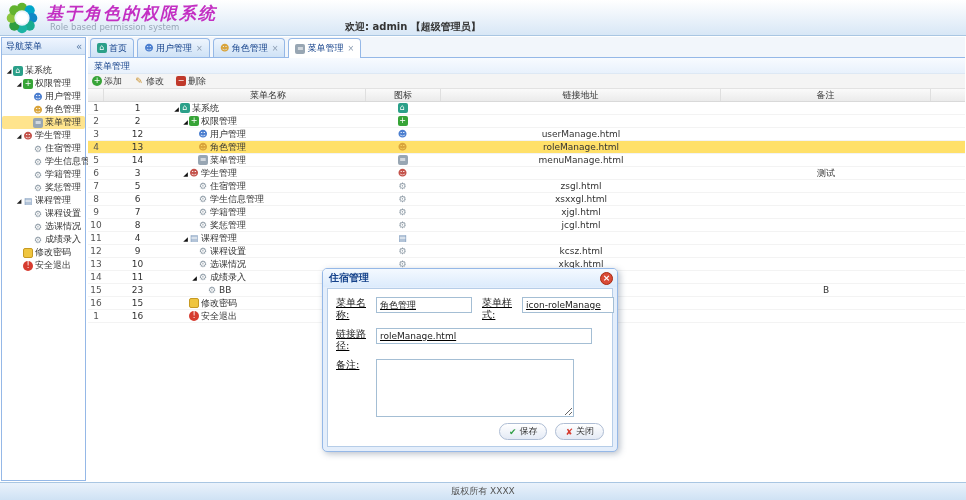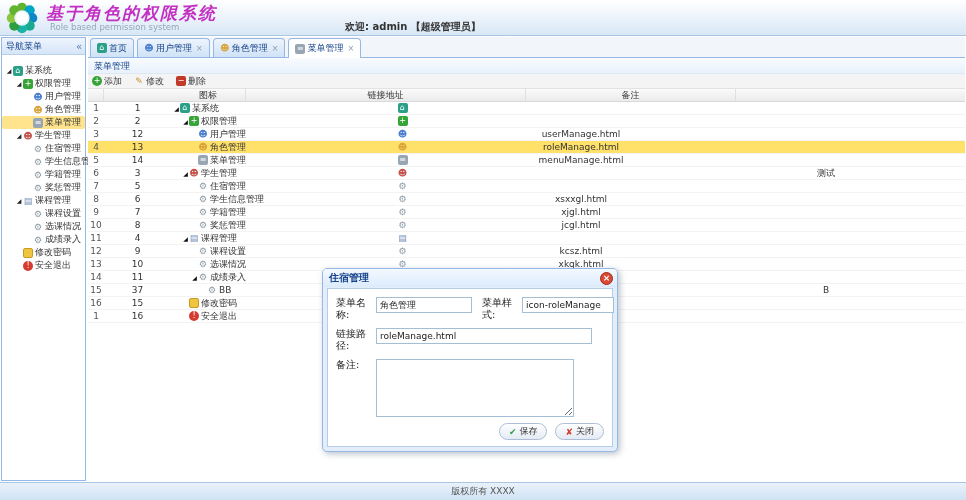--- a/index.html
+++ b/index.html
@@ -78,21 +78,21 @@
   
   #dlg { position:absolute; left:322px; top:268px; width:296px; height:184px; z-index:20;
          background:#e4eefb; border:1px solid #95b8e7; border-radius:5px;
          box-shadow:2px 2px 6px rgba(60,80,110,.35); }
   #dlg-title { height:18px; line-height:18px; padding-left:6px; font-size:10px; font-weight:bold;
                color:#15428b; background:linear-gradient(#f4f9ff,#dcebfc); border-radius:4px 4px 0 0; }
   #dlg-close { position:absolute; top:3px; right:4px; width:13px; height:13px; border-radius:50%;
                background:linear-gradient(#f08a7c,#d root43a2f); background:#d94a36; border:1px solid #a8290f;
                color:#fff; font-size:9px; line-height:11px; text-align:center; cursor:pointer; font-weight:bold; }
   #dlg-body { position:absolute; left:4px; top:19px; right:4px; bottom:4px; background:#fff;
-              border:1px solid #b6cde8; padding:8px 20px 4px 8px; font-size:10px; }
+              border:1px solid #b6cde8; padding:8px 20px 4px 8px; font-size:10px;text-decoration:underline; }
   .frow { display:flex; margin-bottom:7px; }
   .flabel { width:40px; flex:0 0 40px; font-size:10px; color:#222; line-height:1.2; }
   .finput { height:16px; border:1px solid #a4bed4; font-size:9px; padding:0 3px; color:#222; }
   #f-name { width:96px; margin-right:10px; }
   #f-style { width:92px; }
   #f-path { width:232px; }
   #f-remark { width:198px; height:58px; border:1px solid #a4bed4; font-size:9px; resize:both; }
   #dlg-btns { position:absolute; right:8px; bottom:6px; display:flex; }
   .lbtn { display:flex; align-items:center; height:17px; padding:0 9px; margin-left:8px;
           border:1px solid #aebdd4; border-radius:9px; background:linear-gradient(#ffffff,#e4eaf5);
@@ -244,20 +244,21 @@
           <span>修改</span>
         </div>
         <div class="tbtn">
           <span class="ico " style="background: rgb(192, 57, 43); color: rgb(255, 255, 255);">−</span>
           <span>删除</span>
         </div>
       </div>
     <div id="grid-hdr">
         <div class="hc c0" style="display: block;"></div>
         <div class="hc c1" style="display: block; margin-top: 36px;">菜单编号</div>
+        <div class="hc c2" style="display: block;">菜单名称</div>
         <div class="hc c3" style="display: block;">图标</div>
         <div class="hc c4" style="display: block;">链接地址</div>
         <div class="hc c5" style="display: block;">备注</div>
         <div class="c6"></div>
       </div>
     <div id="grid-body">
         <div class="grow">
           <div class="gc c0">1</div>
           <div class="gc c1">1</div>
           <div class="gc c2" style="padding-left: 2px;">
@@ -351,20 +352,21 @@
           <div class="gc c0">7</div>
           <div class="gc c1">5</div>
           <div class="gc c2" style="padding-left: 20px;">
             <span class="gspace"></span>
             <span class="ico plain" style="font-size: 9px; color: rgb(141, 154, 165);">⚙</span>
             <span>住宿管理</span>
           </div>
           <div class="gc c3">
             <span class="ico plain" style="font-size: 9px; color: rgb(141, 154, 165);">⚙</span>
           </div>
+          <div class="gc c4">zsgl.html</div>
           <div class="gc c5"></div>
           <div class="gc c6"></div>
         </div>
         <div class="grow">
           <div class="gc c0">8</div>
           <div class="gc c1">6</div>
           <div class="gc c2" style="padding-left: 20px;">
             <span class="gspace"></span>
             <span class="ico plain" style="font-size: 9px; color: rgb(141, 154, 165);">⚙</span>
             <span>学生信息管理</span>
@@ -461,21 +463,21 @@
           </div>
           <div class="gc c3">
             <span class="ico plain" style="font-size: 9px; color: rgb(141, 154, 165);">⚙</span>
           </div>
           <div class="gc c4">cjlr.html</div>
           <div class="gc c5"></div>
           <div class="gc c6"></div>
         </div>
         <div class="grow">
           <div class="gc c0">15</div>
-          <div class="gc c1">37</div>
+          <div class="gc c1">23</div>
           <div class="gc c2" style="padding-left: 29px;">
             <span class="gspace"></span>
             <span class="ico plain" style="font-size: 9px; color: rgb(141, 154, 165);">⚙</span>
             <span>BB</span>
           </div>
           <div class="gc c3">
             <span class="ico plain" style="font-size: 9px; color: rgb(141, 154, 165);">⚙</span>
           </div>
           <div class="gc c4"></div>
           <div class="gc c5">B</div>

